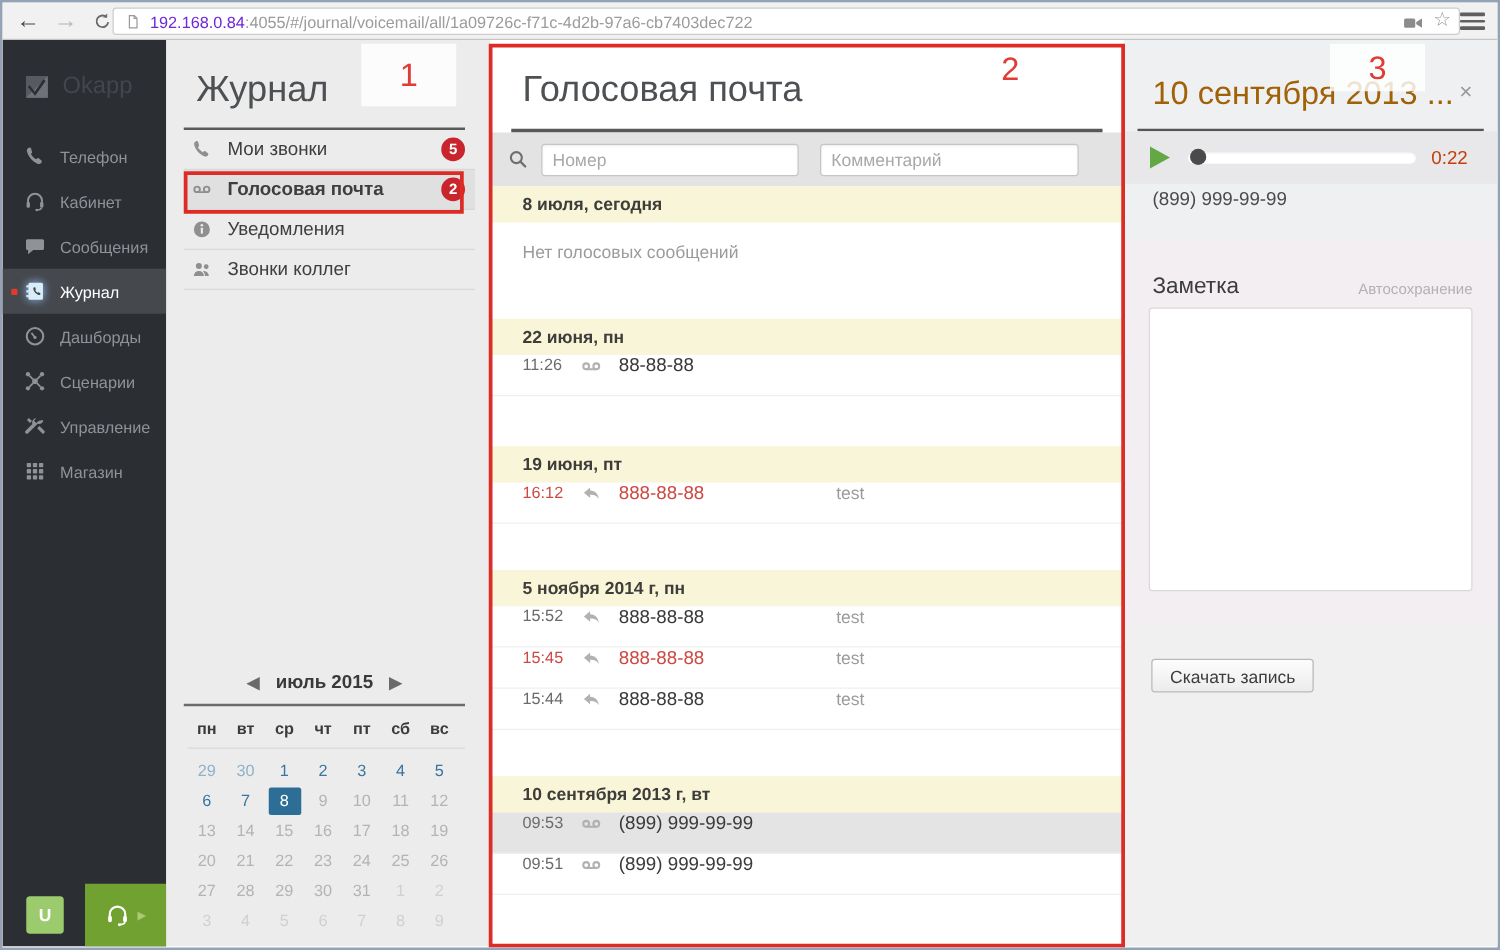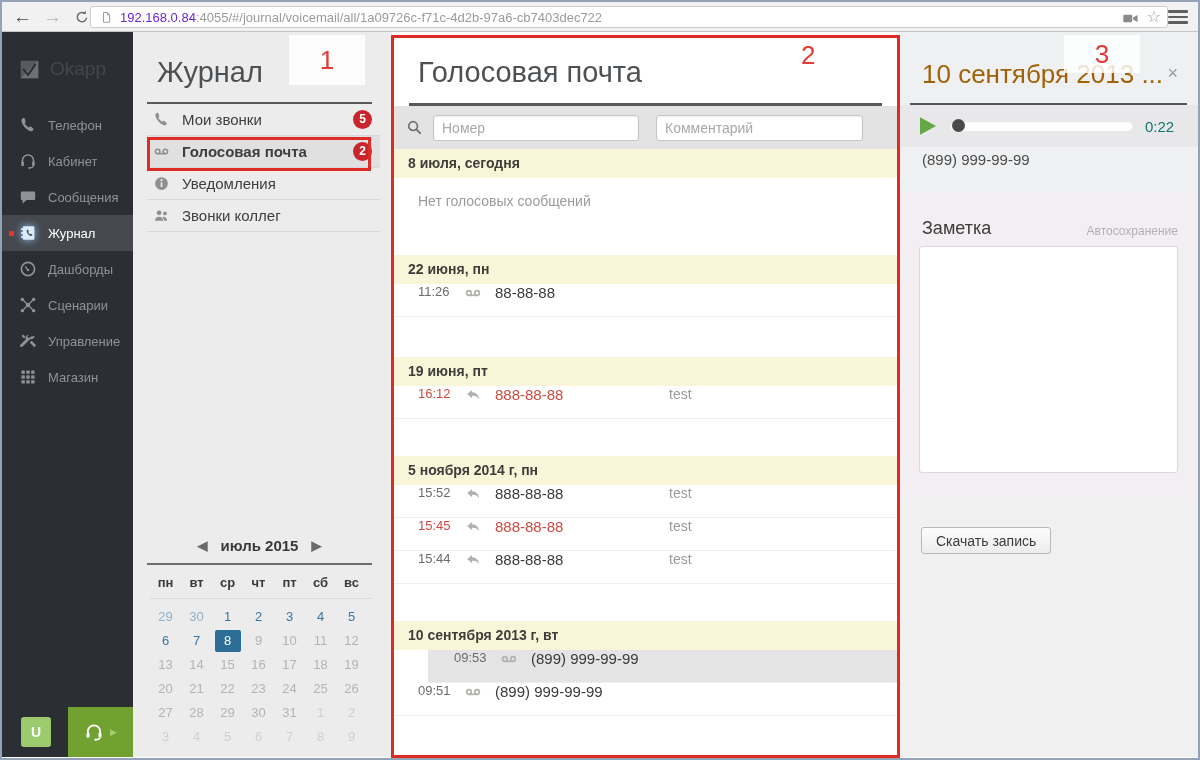--- a/index.html
+++ b/index.html
@@ -75,40 +75,40 @@
   .main { position:absolute; left:390px; top:0; width:507px; height:100%; background:#fff; overflow:hidden; }
   .main-title { position:absolute; left:26px; top:24px; font-size:29px; color:#4e5154; }
   .main-hr { position:absolute; left:17px; right:17px; top:71px; height:3px; background:#58585a; }
   .search-strip { position:absolute; left:0; right:0; top:74px; height:43px; background:#e3e3e3; display:flex; align-items:center; padding-left:14px; }
   .search-strip .ic { width:17px; height:17px; color:#6f6f6f; margin-right:10px; flex:0 0 auto; }
   .search-strip input { height:26px; border:1px solid #c6c6c6; border-radius:3px; font-size:14px; font-family:"Liberation Sans",sans-serif; color:#444; padding:0 8px; box-shadow:inset 0 1px 2px rgba(0,0,0,.07); outline:none; }
   .search-strip input::placeholder { color:#a8a8a8; }
   .inp-number { width:206px; margin-right:17px; }
   .inp-comment { width:207px; }
   .vm-groups { position:absolute; left:0; right:0; top:117px; bottom:0; overflow:hidden; }
-  .vm-ghead { height:29px; line-height:29px; background:#f9f5d8; font-size:14px; font-weight:bold; color:#3e3d3a; padding-left:16px; }
+  .vm-ghead { height:29px; line-height:29px; background:#f9f5d8; font-size:14px; font-weight:bold; color:#3e3d3a; padding-left:26px; }
   .vm-empty { padding:15px 0 0 26px; font-size:14px; color:#9b9b9b; }
   .vm-row { position:relative; height:33px; display:flex; align-items:flex-start; padding-left:26px; border-bottom:1px solid #efefef; cursor:pointer; }
-  .vm-row.sel { background:#e4e4e4;margin-left:36px; }
+  .vm-row.sel { background:#e4e4e4; }
   .vm-time { width:36px; font-size:13px; color:#6b6b6b; flex:0 0 auto; }
   .vm-row .ic { width:18px; height:18px; color:#b3b1ae; margin:0 13px 0 10px; flex:0 0 auto; }
   .vm-num { font-size:15px; color:#3a3a3a; }
   .red { color:#cd4a42 !important; }
   .vm-comment { position:absolute; left:277px; font-size:14px; color:#9b9b9b; }
 
   
   .detail { position:absolute; left:897px; top:0; right:0; height:100%; background:#eff0f2; }
   .detail-title { position:absolute; left:23px; top:27px; font-size:26px; color:#a16207; white-space:nowrap; }
   .detail-close { position:absolute; right:20px; top:32px; font-size:18px; color:#9a9a9a; line-height:1; cursor:pointer; }
   .detail-hr { position:absolute; left:11px; right:11px; top:71px; height:2px; background:#555; }
   .player { position:absolute; left:0; right:0; top:73px; height:42px; background:#e8e8ea; display:flex; align-items:center; padding-left:16px; }
   .play-btn { width:24px; height:24px; color:#63a844; margin-right:11px; cursor:pointer; flex:0 0 auto; }
   .track { position:relative; width:183px; height:10px; background:#fff; border-radius:5px; box-shadow:inset 0 1px 2px rgba(0,0,0,.12); cursor:pointer; flex:0 0 auto; }
   .knob { position:absolute; left:2px; top:-2px; width:13px; height:13px; background:#4a4a4a; border-radius:50%; }
-  .duration { margin-left:12px; font-size:15px; color:#0f766e; }
+  .duration { margin-left:12px; font-size:15px; color:#c2410c; }
   .detail-phone { position:absolute; left:23px; top:119px; font-size:15px; color:#4b4b4b; }
   .note-section { position:absolute; left:0; right:0; top:161px; height:305px; background:#f3eef1; }
   .note-label { position:absolute; left:23px; top:25px; font-size:18px; color:#3c3c3c; }
   .autosave { position:absolute; right:20px; top:31px; font-size:12px; color:#b5b0b3; }
   .note-area { position:absolute; left:20px; right:20px; top:53px; height:227px; background:#fff; border:1px solid #dcd7da; border-radius:3px; resize:none; font-family:"Liberation Sans",sans-serif; font-size:14px; padding:8px; outline:none; }
   .detail-bottom { position:absolute; left:0; right:0; top:466px; bottom:0; background:#f0f0f1; }
   .dl-btn { position:absolute; left:22px; top:29px; height:27px; padding:0 14px; background:linear-gradient(#fdfdfd,#ececec); border:1px solid #b9b9b9; border-radius:3px; font-family:"Liberation Sans",sans-serif; font-size:14px; color:#3c3c3c; cursor:pointer; }
 
   
   .ann { position:absolute; z-index:50; pointer-events:none; }

